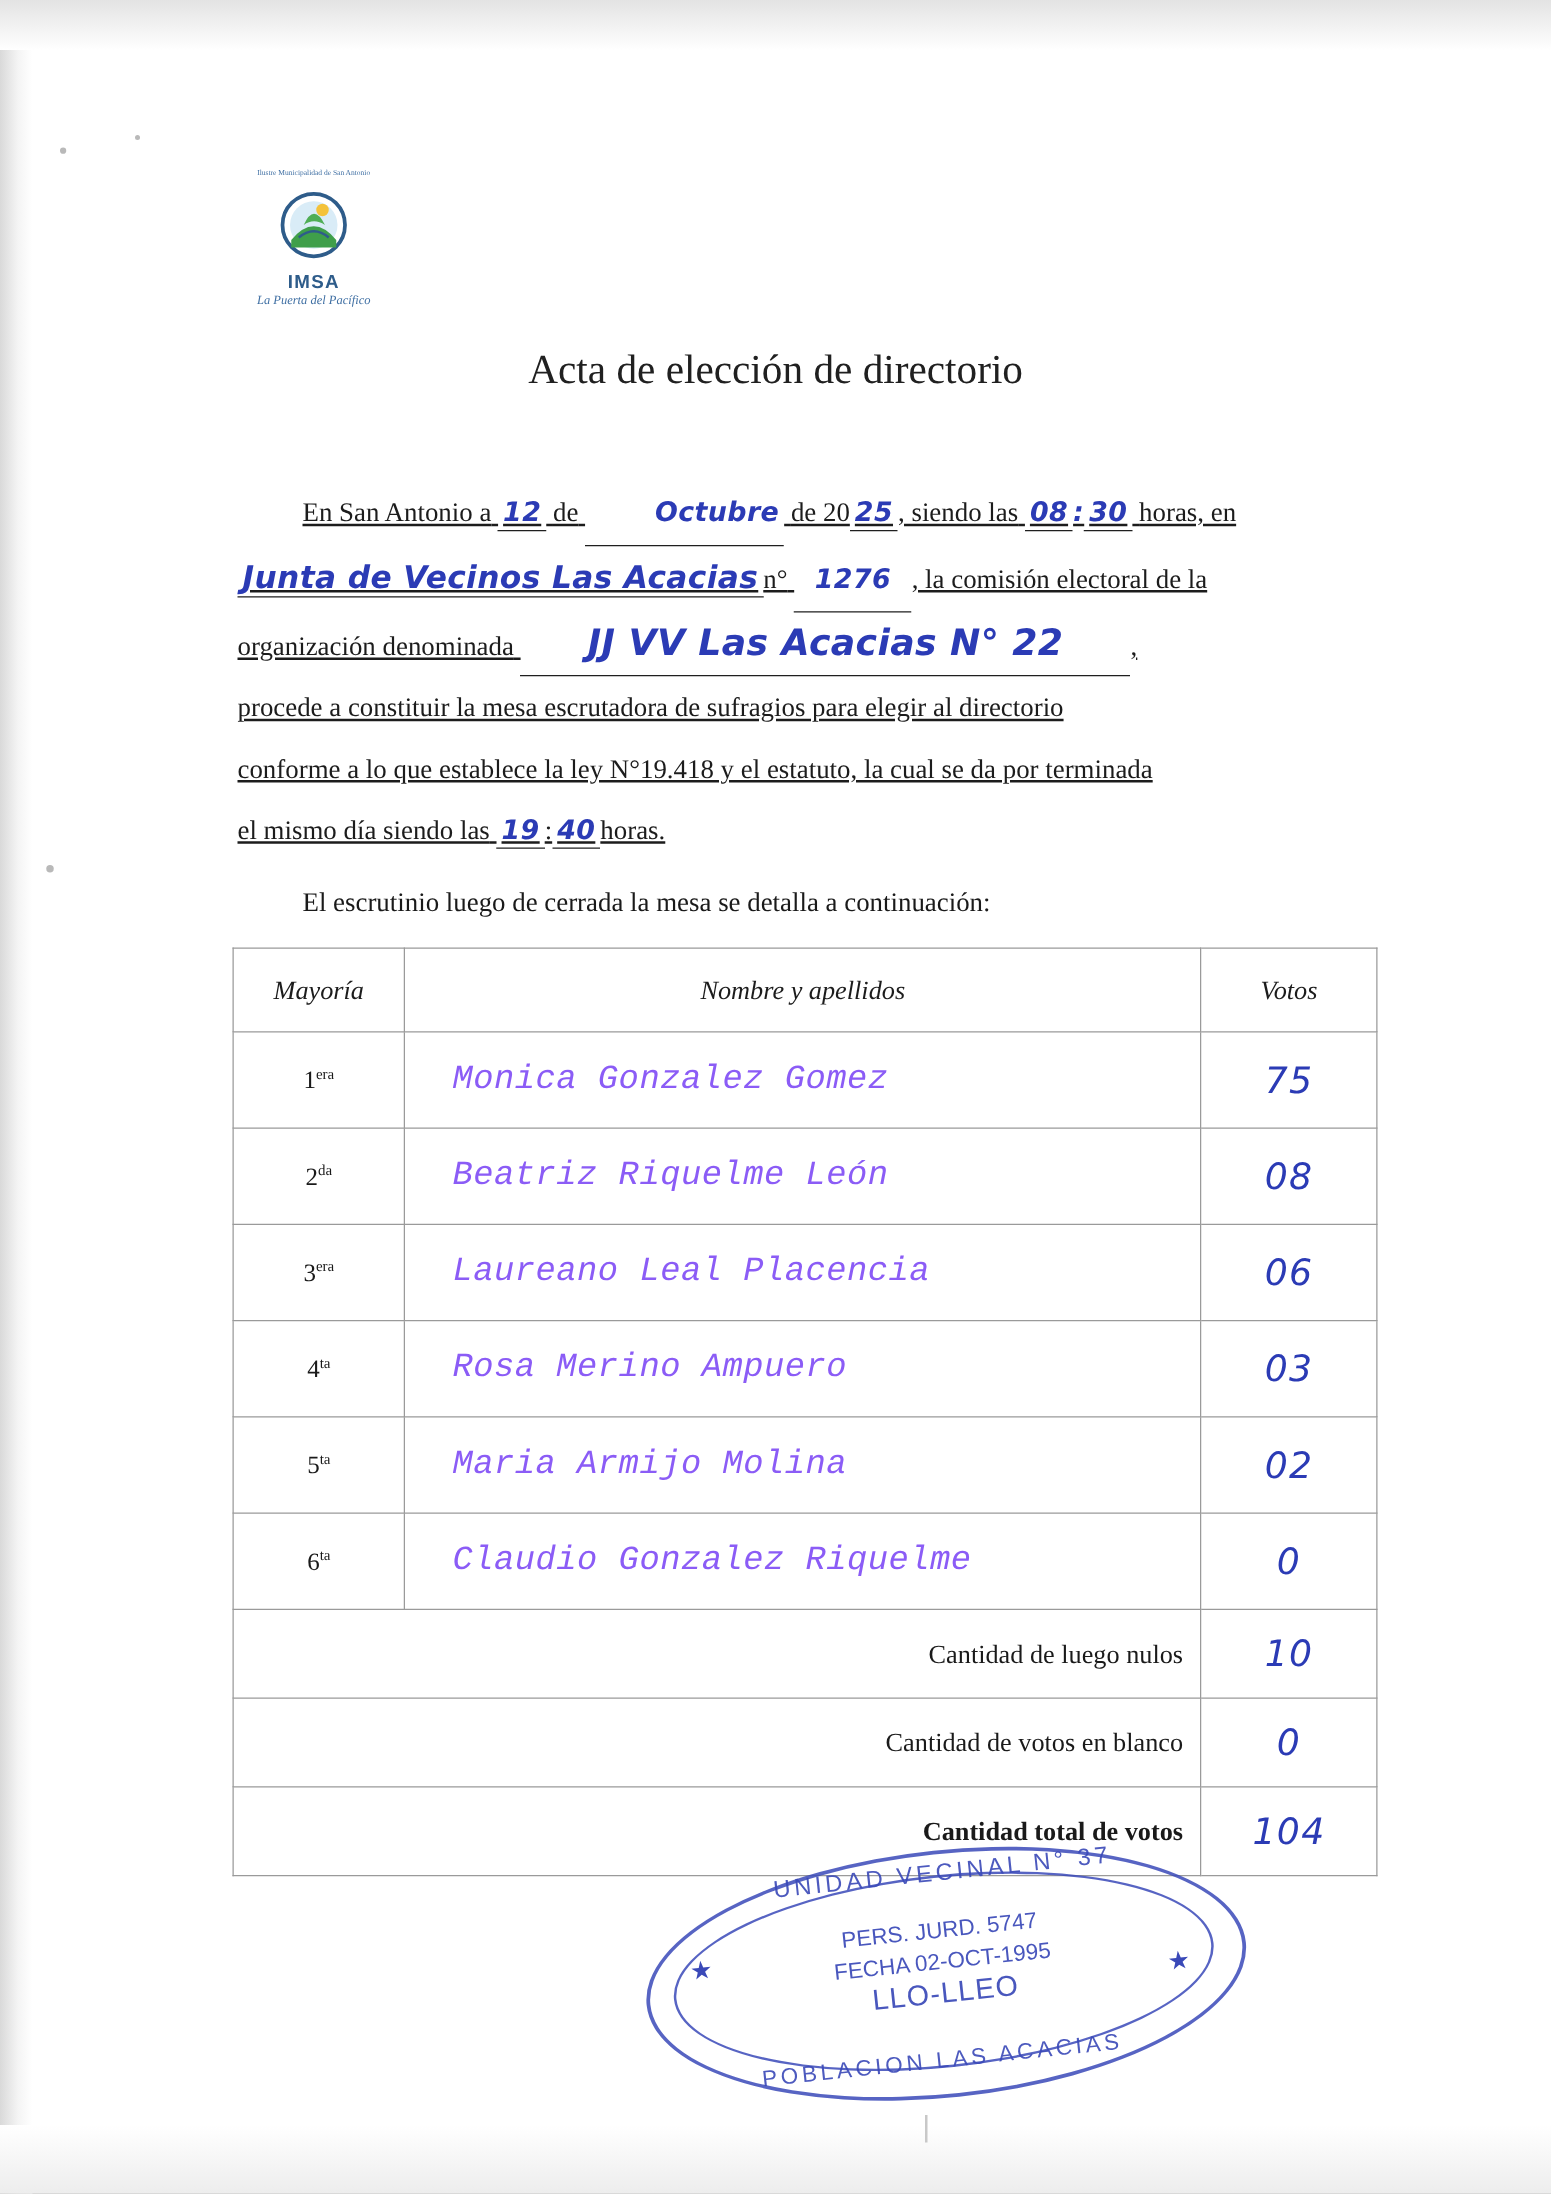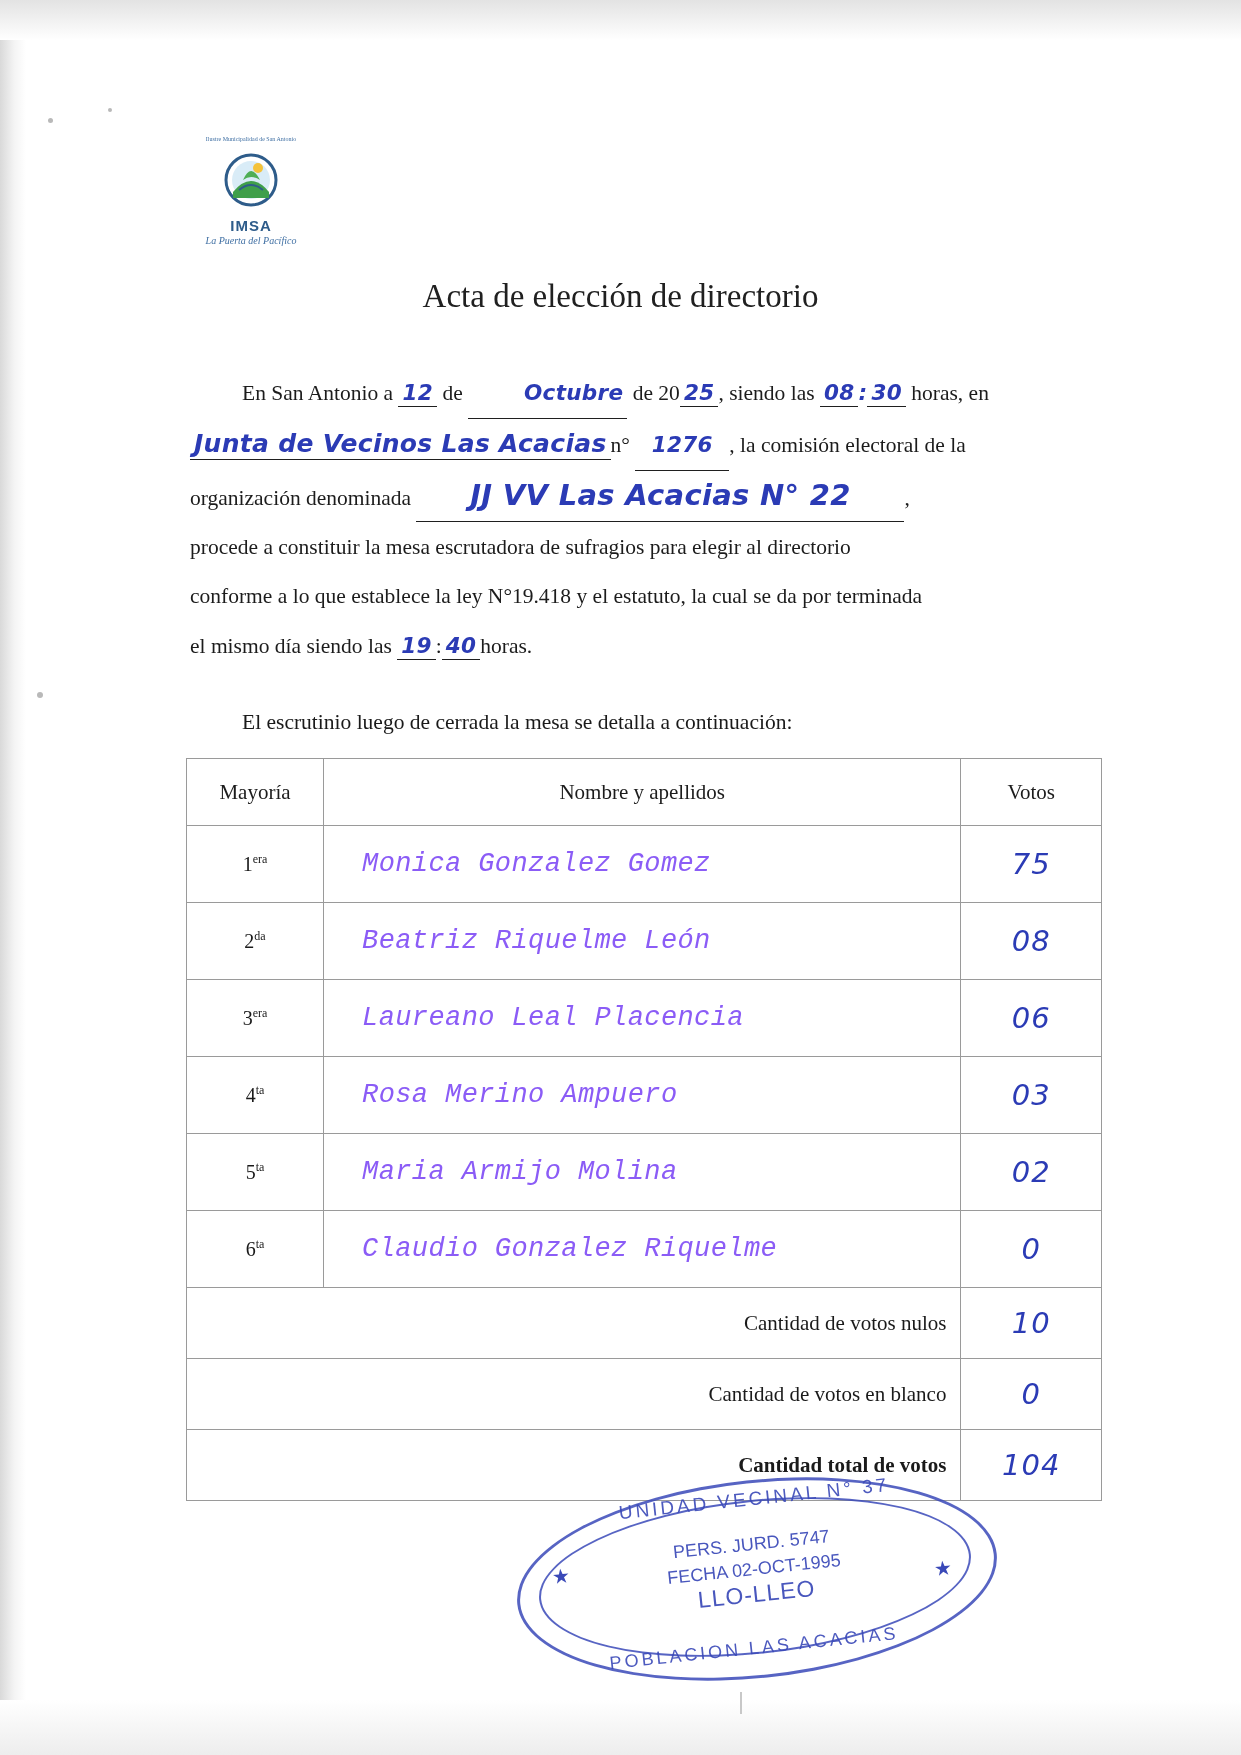--- a/index.html
+++ b/index.html
@@ -152,26 +152,27 @@
     width: 1241px;
     text-align: center;
     font-size: 33px;
     color: #202020;
   }
 
   
   .body-text {
     position: absolute;
     left: 190px;
-    top: 368px;
+    top: 386px;
     width: 862px;
     font-size: 21.5px;
     line-height: 49px;
     text-align: justify;
     color: #1c1c1c;
+    text-decoration: underline;
   }
   .body-text p { margin: 0; }
   .indent { text-indent: 52px; }
 
   .hw {
     font-family: "DejaVu Sans", sans-serif;
     color: #2b3bb5;
     font-weight: bold;
     font-style: italic;
     letter-spacing: .3px;
@@ -200,20 +201,21 @@
   }
   .tbl td, .tbl th {
     border: 1px solid #9a9a9a;
     font-weight: normal;
   }
   .tbl .hrow td {
     height: 64px;
     font-size: 21px;
     text-align: center;
     color: #1c1c1c;
+    font-style: italic;
   }
   .col-rank { width: 136px; }
   .col-name { width: 640px; }
   .col-votes { width: 140px; }
 
   .tbl .drow td { height: 74px; }
   .rank {
     text-align: center;
     font-size: 20px;
   }
@@ -404,21 +406,21 @@
         <td class="name-cell">Maria Armijo Molina</td>
         <td class="votes-cell">02</td>
       </tr>
       <tr class="drow">
         <td class="rank"><span>6</span><sup>ta</sup></td>
         <td class="name-cell">Claudio Gonzalez Riquelme</td>
         <td class="votes-cell">0</td>
       </tr>
 
       <tr>
-        <td class="sum-label" colspan="2">Cantidad de votos nulos</td>
+        <td class="sum-label" colspan="2">Cantidad de luego nulos</td>
         <td class="votes-cell">10</td>
       </tr>
       <tr>
         <td class="sum-label" colspan="2">Cantidad de votos en blanco</td>
         <td class="votes-cell">0</td>
       </tr>
       <tr>
         <td class="sum-label bold" colspan="2">Cantidad total de votos</td>
         <td class="votes-cell">104</td>
       </tr>

